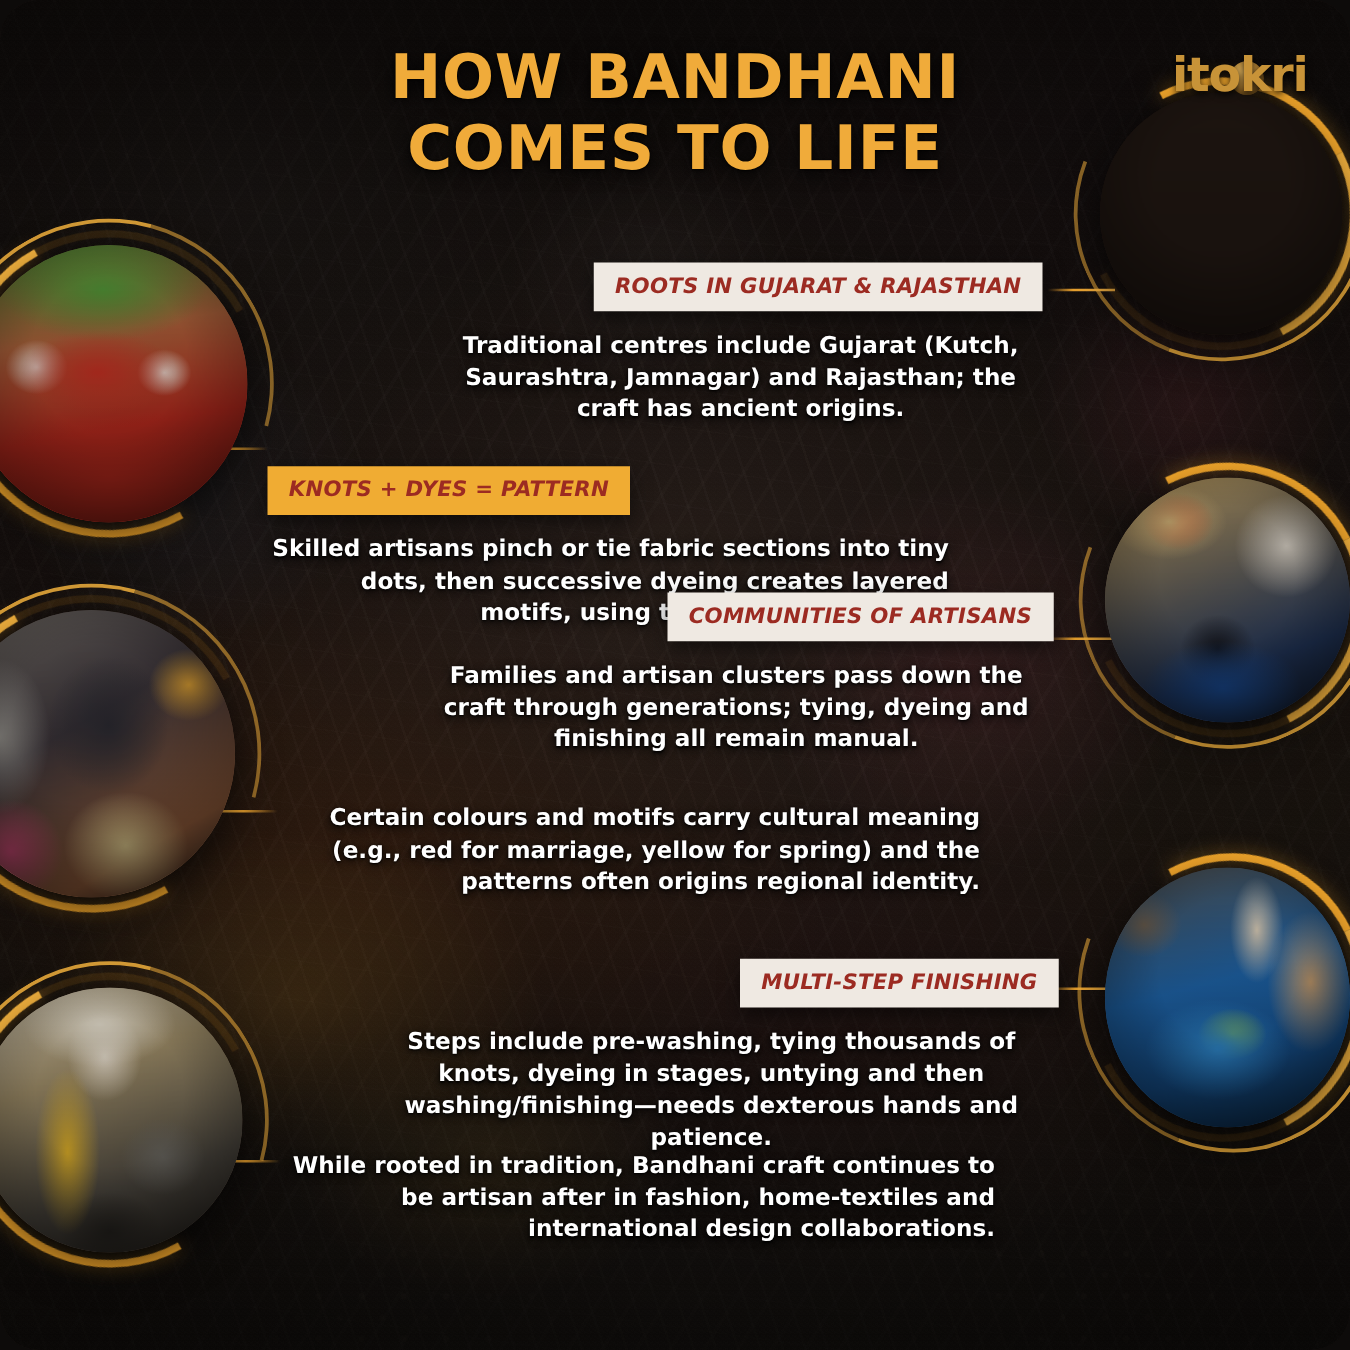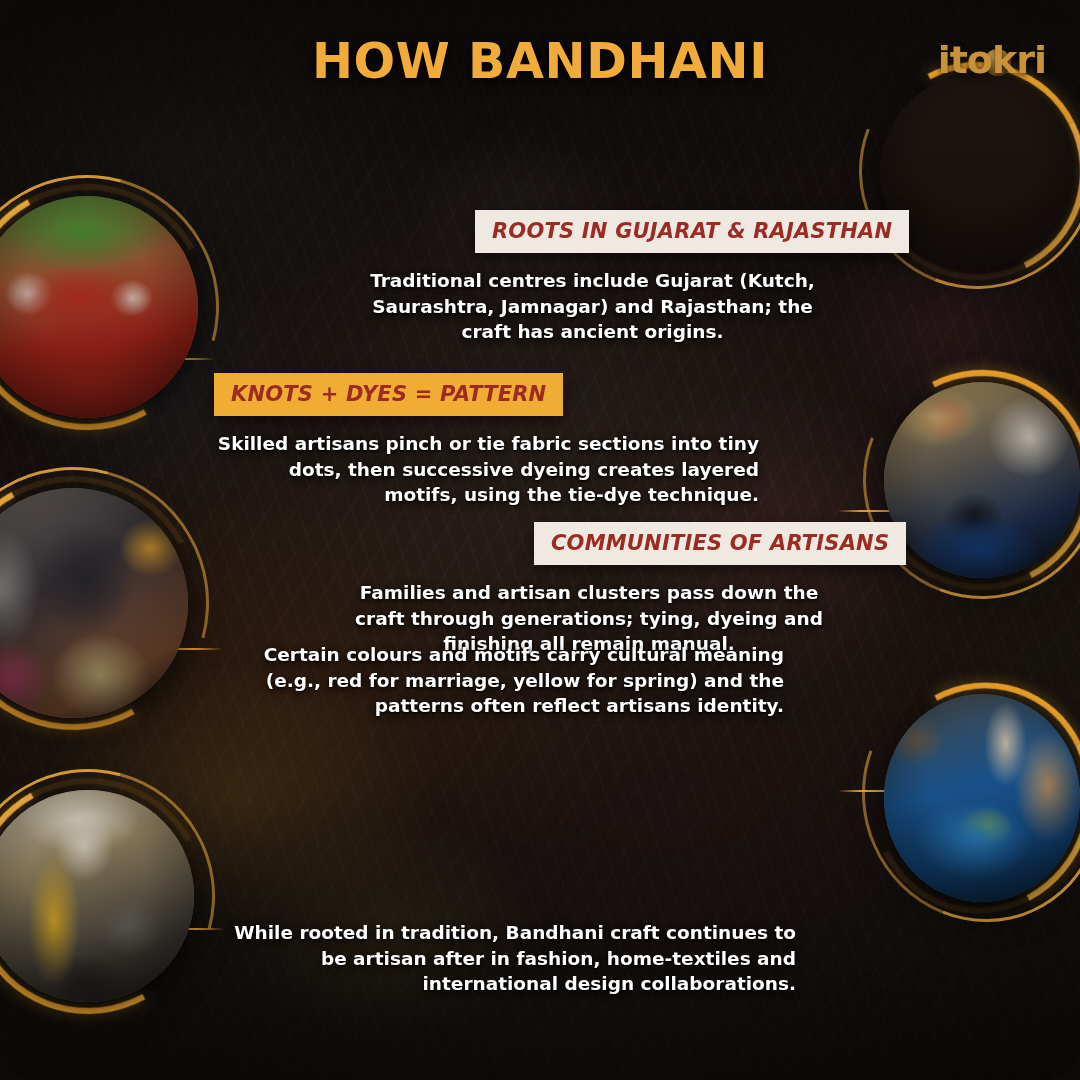--- a/index.html
+++ b/index.html
@@ -235,21 +235,21 @@
   #conn-4 { left:150px; top:648px; width:72px; }
   #conn-5 { left:838px; top:790px; width:58px; }
   #conn-6 { left:152px; top:928px; width:72px; }
 
   
   .step{ position:absolute; z-index:35; }
   .chip{
     display:inline-block;
     padding:9px 17px 10px 17px;
     font-family:"DejaVu Sans", sans-serif;
-    font-size:21px; font-weight:bold; font-style:italic;
+    font-size:17px; font-weight:bold; font-style:italic;
     letter-spacing:.2px;
     color:#9c2b22;
     box-shadow:0 5px 16px rgba(0,0,0,.55);
     white-space:nowrap;
   }
   .chip.cream{ background:#efe9e2; }
   .chip.amber{ background:#f0ac33; }
   .body{
     margin-top:15px;
     font-family:"DejaVu Sans", sans-serif;
@@ -257,41 +257,42 @@
     color:#ffffff;
     text-shadow:0 2px 8px rgba(0,0,0,.92), 0 1px 2px rgba(0,0,0,.95);
   }
   .align-right{ text-align:center; }
   .align-left { text-align:right; }
 
   #step-1 { left:345px; top:210px; width:495px; }
   #step-1 .chip{ margin-left:130px; }
   #step-2 { left:214px; top:337px; width:545px;margin-top:36px; }
   #step-3 { left:340px; top:474px; width:498px; }
-  #step-3 .chip{ margin-left:194px;margin-top:48px; }
+  #step-3 .chip{ margin-left:194px; }
   #step-4 { left:224px; top:627px; width:560px; }
   #step-5 { left:300px; top:767px; width:538px; }
   #step-5 .chip{ margin-left:292px; }
   #step-6 { left:226px; top:905px; width:570px; }
 </style>
 </head>
 <body>
 
 <div id="poster">
 
   <div class="bg-layer bg-base"></div>
   <div class="bg-layer bg-warm"></div>
   <div class="bg-layer bg-folds"></div>
   <div class="bg-layer bg-dots"></div>
   <div class="bg-layer bg-shade"></div>
   <div class="bg-layer bg-grain"></div>
 
   <div id="title-block">
     <div id="poster-title">
       <span>HOW BANDHANI</span>
+      <span class="l2">COMES TO LIFE</span>
     </div>
   </div>
 
   <div id="brand-logo">
     <span class="logo-disc"></span>
     <span class="logo-text">itokri</span>
   </div>
 
   <div class="medallion" id="medallion-tying">
     <div class="ring"></div>
@@ -357,21 +358,25 @@
     <div class="chip amber">KNOTS + DYES = PATTERN</div>
     <div class="body align-left">Skilled artisans pinch or tie fabric sections into tiny dots, then successive dyeing creates layered motifs, using the tie-dye technique.</div>
   </div>
 
   <div class="step" id="step-3">
     <div class="chip cream">COMMUNITIES OF ARTISANS</div>
     <div class="body align-right">Families and artisan clusters pass down the craft through generations; tying, dyeing and finishing all remain manual.</div>
   </div>
 
   <div class="step" id="step-4">
-    <div class="body align-left">Certain colours and motifs carry cultural meaning (e.g., red for marriage, yellow for spring) and the patterns often reflect artisans identity.</div>
-  </div>
-
+    <div class="body align-left">Certain colours and motifs carry cultural meaning (e.g., red for marriage, yellow for spring) and the patterns often origins regional identity.</div>
+  </div>
+
+  <div class="step" id="step-5">
+    <div class="chip cream">MULTI-STEP FINISHING</div>
+    <div class="body align-right">Steps include pre-washing, tying thousands of knots, dyeing in stages, untying and then washing/finishing—needs dexterous hands and patience.</div>
+  </div>
 
   <div class="step" id="step-6">
     <div class="body align-left">While rooted in tradition, Bandhani craft continues to be artisan after in fashion, home-textiles and international design collaborations.</div>
   </div>
 
 </div>
 
 </body></html>

